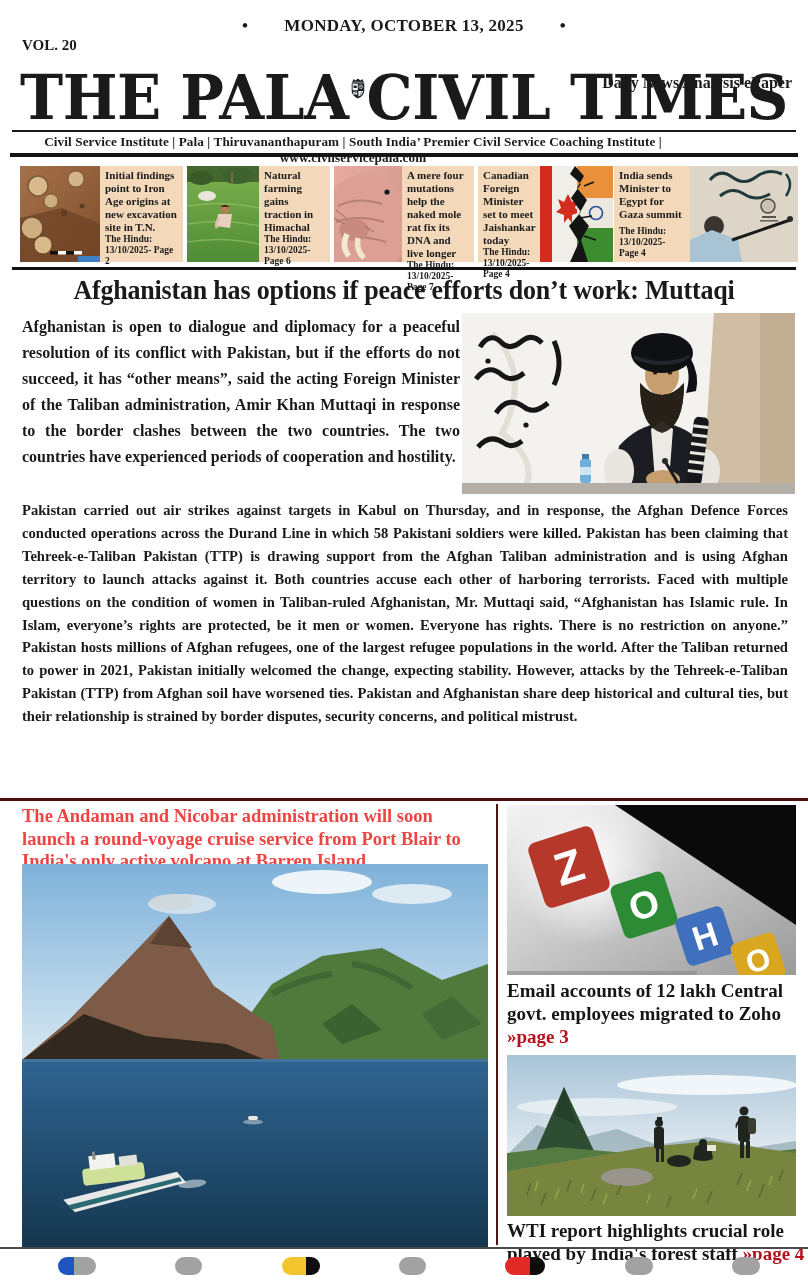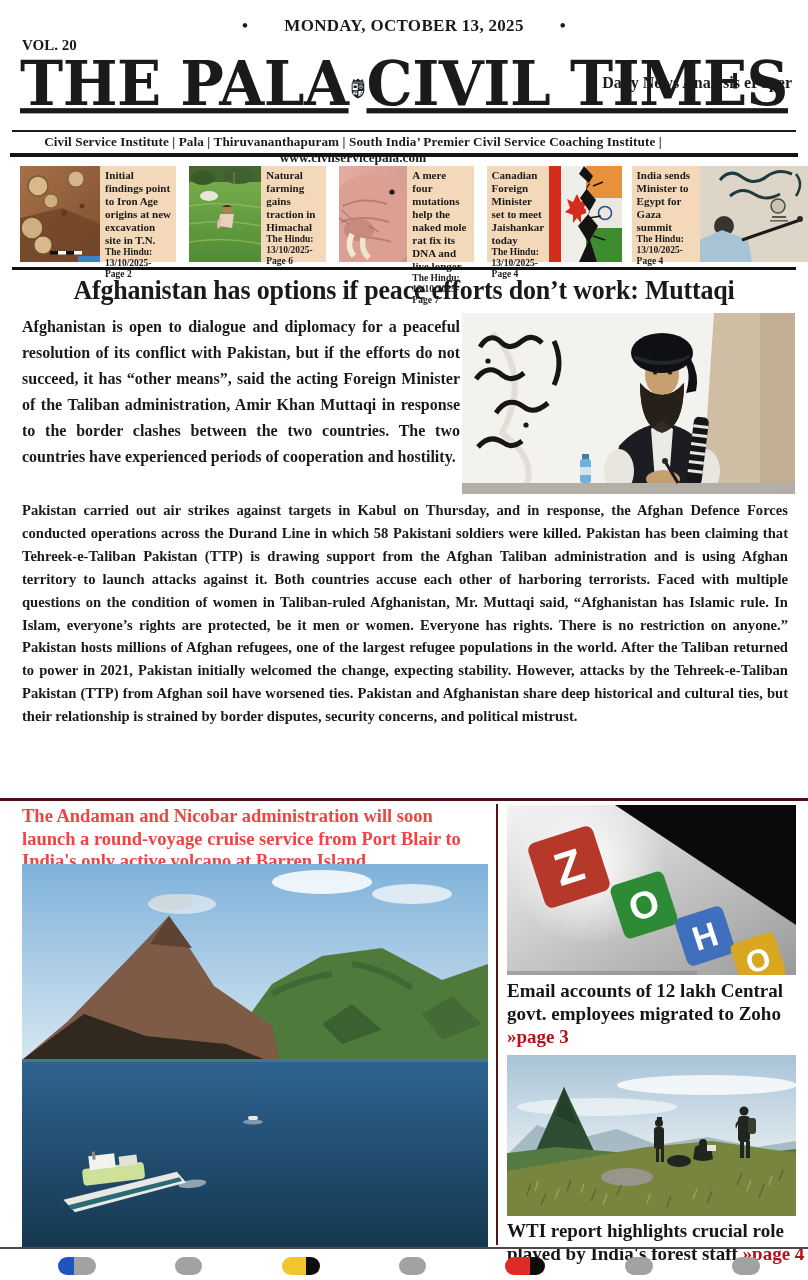--- a/index.html
+++ b/index.html
@@ -4,30 +4,30 @@
 <style>
   html,body{margin:0;padding:0;background:#ffffff;}
   .page{position:relative;width:808px;height:1280px;background:#fff;overflow:hidden;
         font-family:"Liberation Serif", serif;color:#1a1a1a;}
   
   .date-row{position:absolute;top:16px;left:0;width:808px;display:flex;justify-content:center;
             align-items:center;gap:36px;font-size:17px;font-weight:700;letter-spacing:.3px;}
   .vol{position:absolute;top:37px;left:22px;font-size:15px;font-weight:700;}
   .edition{position:absolute;top:42px;right:16px;font-size:16px;font-weight:700;margin-top:32px;}
   .masthead{position:absolute;top:50px;left:20px;right:20px;height:82px;display:flex;
-            justify-content:space-between;align-items:flex-start;z-index:2;text-decoration:underline;}
+            justify-content:space-between;align-items:flex-end;z-index:2;}
   .masthead .mh-txt{font-size:58px;font-weight:700;letter-spacing:-.5px;white-space:nowrap;
             font-family:"DejaVu Serif","Liberation Serif",serif;transform:scaleY(1.05);}
   .shield{width:74px;height:86px;margin-top:-4px;}
   .rule-thin{position:absolute;top:130px;left:12px;right:12px;height:2px;background:#1a1a1a;}
   .tagline{position:absolute;top:134px;left:0;width:658px;text-align:center;font-size:13.2px;
            font-weight:700;letter-spacing:.1px;margin-left:24px;}
   .rule-thick{position:absolute;top:153px;left:10px;right:10px;height:4px;background:#141414;}
   
-  .briefs{position:absolute;top:166px;left:20px;right:0;height:96px;display:flex;gap:13px;}
+  .briefs{position:absolute;top:166px;left:20px;right:0;height:96px;display:flex;gap:4px;}
   .brief{display:flex;height:96px;}
   .bimg{height:96px;flex:none;}
   .bimg svg{display:block;width:100%;height:100%;}
   .bcap{flex:1;background:#f3d9ba;padding:3px 5px;display:flex;flex-direction:column;
         justify-content:space-between;}
   .bhead{font-size:11px;line-height:1.18;font-weight:700;}
   .bsrc{font-size:9.5px;line-height:1.15;font-weight:700;}
   .b1{width:163px}.b2{width:143px}.b3{width:140px}.b4{width:132px}.b5{width:184px}
   .b1 .bimg{width:80px}.b2 .bimg{width:72px}.b3 .bimg{width:68px}
   .b4 .bimg{width:73px}.b5 .bimg{width:108px}

